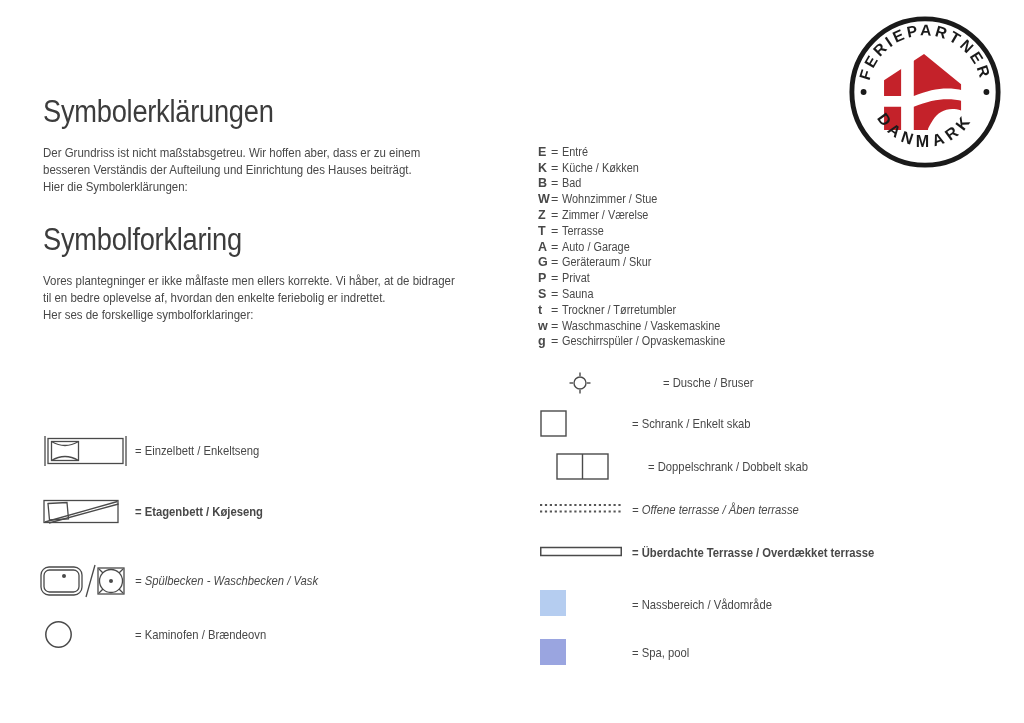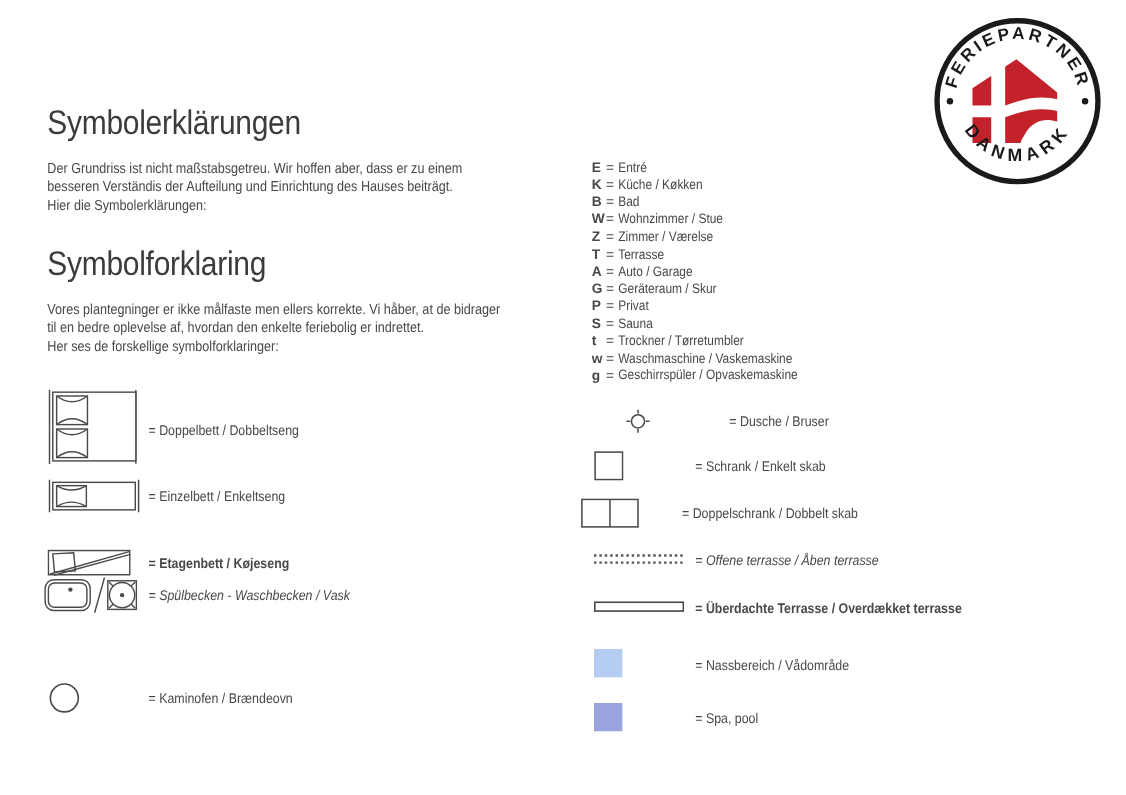--- a/index.html
+++ b/index.html
@@ -104,38 +104,20 @@
         <span class="ceq">=</span>
         <span class="clabel">Waschmaschine / Vaskemaskine</span>
       </div>
     <div class="crow">
         <span class="ccode">g</span>
         <span class="ceq">=</span>
         <span class="clabel">Geschirrspüler / Opvaskemaskine</span>
       </div>
   </div>
 
-  <div class="srow" style="left:43px;top:354px;">
-    <span class="sym">
-      <svg width="83" height="68" viewBox="0 0 83 68">
-        <g class="stroke" stroke-width="1.3">
-          <line x1="2" y1="0" x2="2" y2="68"></line>
-          <line x1="80.5" y1="0.5" x2="80.5" y2="67.5"></line>
-          <rect x="5" y="2.5" width="75.5" height="62.5" fill="#fff"></rect>
-          <rect x="8.5" y="6" width="28" height="26"></rect>
-          <path d="M8.5,6 Q22.5,16.5 36.5,6"></path>
-          <path d="M8.5,32 Q22.5,21.5 36.5,32"></path>
-          <rect x="8.5" y="36" width="28" height="26"></rect>
-          <path d="M8.5,36 Q22.5,46.5 36.5,36"></path>
-          <path d="M8.5,62 Q22.5,51.5 36.5,62"></path>
-        </g>
-      </svg>
-    </span>
-    <span class="slabel" style="left:92px;top:30px;">= Doppelbett / Dobbeltseng</span>
-  </div>
 
   <div class="srow" style="left:43px;top:436px;">
     <span class="sym">
       <svg width="85" height="30" viewBox="0 0 85 30">
         <g class="stroke" stroke-width="1.3">
           <line x1="2" y1="0" x2="2" y2="30"></line>
           <line x1="83" y1="0" x2="83" y2="30"></line>
           <rect x="5" y="2.5" width="75" height="25" fill="#fff"></rect>
           <rect x="8.5" y="5.5" width="27" height="19"></rect>
           <path d="M8.5,5.5 Q22,13.5 35.5,5.5"></path>
@@ -153,21 +135,21 @@
           <rect x="1" y="1.5" width="74" height="22" fill="#fff"></rect>
           <polygon points="5,4.5 24,3.5 25.5,20 6.5,21"></polygon>
           <line x1="2" y1="23" x2="74.5" y2="2.5"></line>
           <line x1="6" y1="24" x2="75.5" y2="5"></line>
         </g>
       </svg>
     </span>
     <span class="slabel" style="left:92px;top:6px;">= Etagenbett / Køjeseng</span>
   </div>
 
-  <div class="srow" style="left:40px;top:524px;font-style:italic;">
+  <div class="srow" style="left:40px;top:564px;font-style:italic;">
     <span class="sym">
       <svg width="85" height="34" viewBox="0 0 85 34">
         <g class="stroke" stroke-width="1.3">
           <rect x="1" y="3" width="41" height="28" rx="8"></rect>
           <rect x="4" y="6" width="35" height="22" rx="5.5"></rect>
           <circle cx="24" cy="12" r="2" fill="#4a4a4a" stroke="none"></circle>
           <line x1="46" y1="33" x2="55" y2="1"></line>
           <rect x="58" y="4" width="26" height="26"></rect>
           <circle cx="71" cy="17" r="11.5"></circle>
           <line x1="59" y1="5" x2="63" y2="9"></line>
@@ -207,21 +189,21 @@
 
   <div class="srow" style="left:540px;top:410px;">
     <span class="sym">
       <svg width="27" height="27" viewBox="0 0 27 27">
         <rect class="stroke" x="1" y="1" width="25" height="25" stroke-width="1.4"></rect>
       </svg>
     </span>
     <span class="slabel" style="left:92px;top:7px;">= Schrank / Enkelt skab</span>
   </div>
 
-  <div class="srow" style="left:528px;top:453px;">
+  <div class="srow" style="left:556px;top:453px;">
     <span class="sym">
       <svg width="53" height="27" viewBox="0 0 53 27">
         <g class="stroke" stroke-width="1.4">
           <rect x="1" y="1" width="51" height="25"></rect>
           <line x1="26.5" y1="1" x2="26.5" y2="26"></line>
         </g>
       </svg>
     </span>
     <span class="slabel" style="left:92px;top:7px;">= Doppelschrank / Dobbelt skab</span>
   </div>

